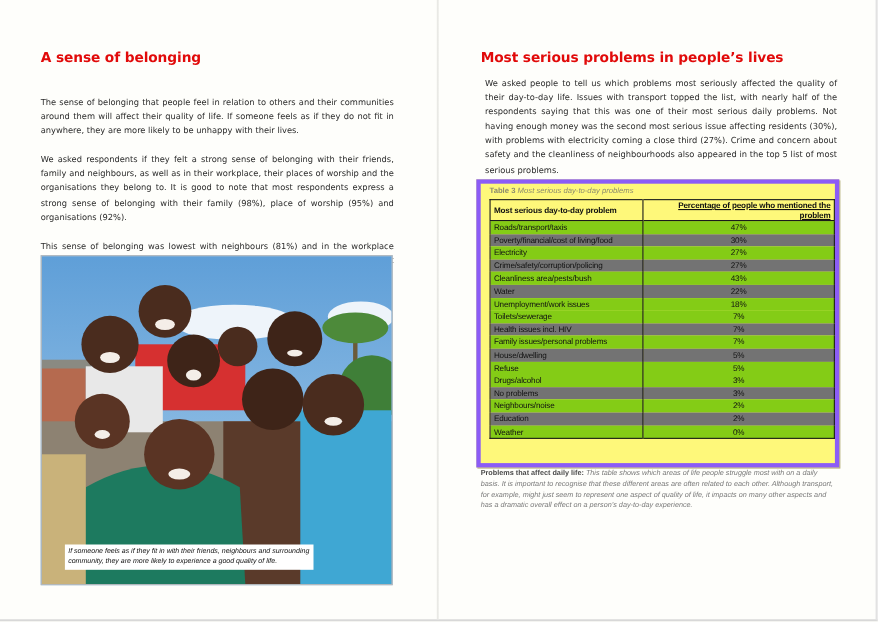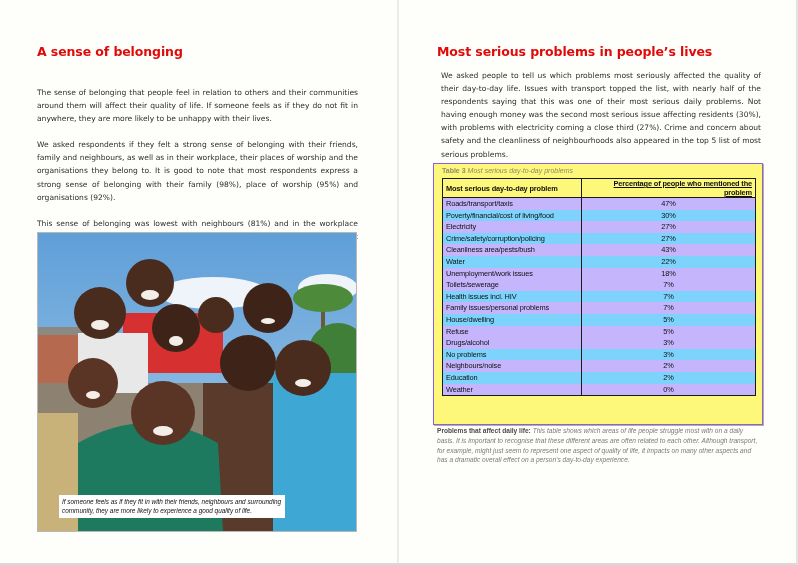--- a/index.html
+++ b/index.html
@@ -54,21 +54,21 @@
       font-size: 6.4px; line-height: 9.4px; color: #111;
       box-sizing: border-box;
     }
 
     
     .page-right h2 { left: 38px; top: 44px; }
     .page-right .body-text { left: 42px; top: 69px; width: 320px; }
 
     .table-box {
       position: absolute; left: 34px; top: 163px; width: 330px; height: 262px;
-      background: #fef87a; border: 1px solid #8b5cf6; box-sizing: border-box;
+      background: #fef87a; border: 4px solid #8b5cf6; box-sizing: border-box;
       box-shadow: 1px 1px 0 #b7b27a;
     }
     .table-title {
       position: absolute; left: 8px; top: 3px;
       font-family: "Liberation Sans", sans-serif;
       font-size: 7px; color: #8c8c6e;
     }
     .table-title b { font-weight: bold; }
     .table-title i { font-style: italic; }
     table.problems {
@@ -82,22 +82,22 @@
       font-weight: bold; text-align: left; height: 14px; padding: 0 3px;
       border-bottom: 1.5px solid #1a1a1a; background: #fef87a;
       letter-spacing: -0.15px;
     }
     table.problems th.pct { text-align: right; border-left: 1.5px solid #1a1a1a; text-decoration: underline; }
     table.problems td {
       height: 11.6px; padding: 0 3px; line-height: 11.6px;
       letter-spacing: -0.15px;
     }
     table.problems td.pct { text-align: center; border-left: 1.5px solid #1a1a1a; }
-    table.problems tr.odd td { background: #c4b5fd; }
-    table.problems tr.even td { background: #7dd3fc; }
+    table.problems tr.odd td { background: #84cc16; }
+    table.problems tr.even td { background: #737373; }
     table.problems td.label { width: 132px; }
 
     .table-caption {
       position: absolute; left: 38px; top: 426px; width: 322px;
       font-family: "Liberation Sans", sans-serif;
       font-size: 6.6px; line-height: 9.8px; color: #7a7a7a;
     }
     .table-caption b { color: #4a4a4a; font-style: normal; }
     .table-caption i { font-style: italic; }
   </style>

